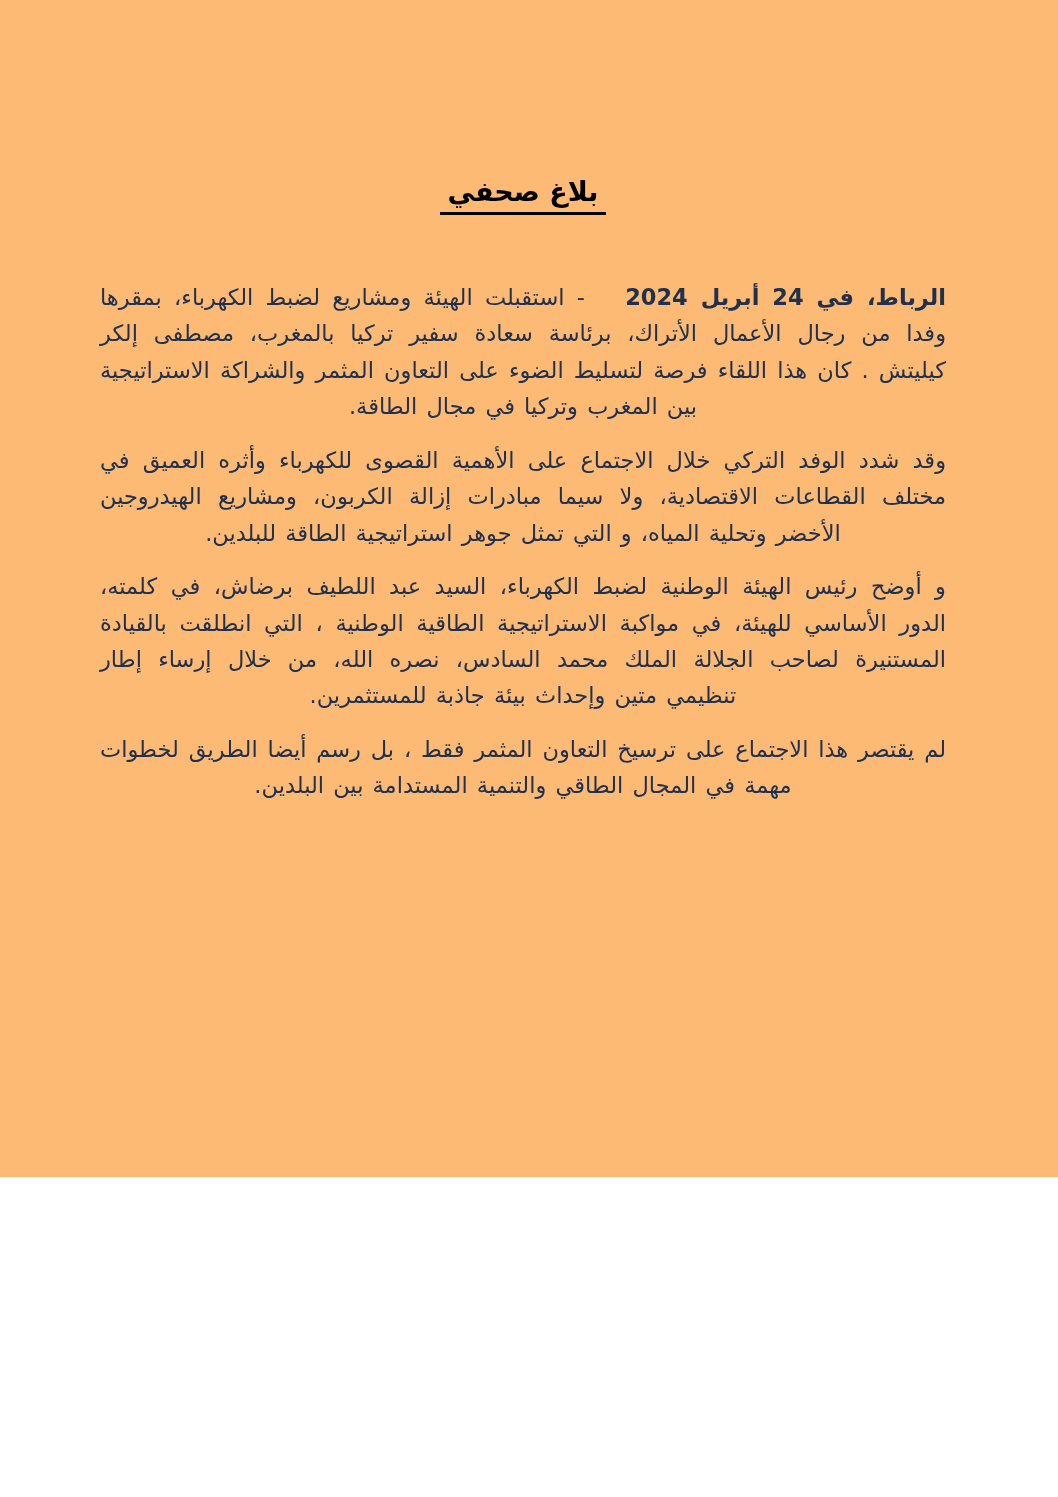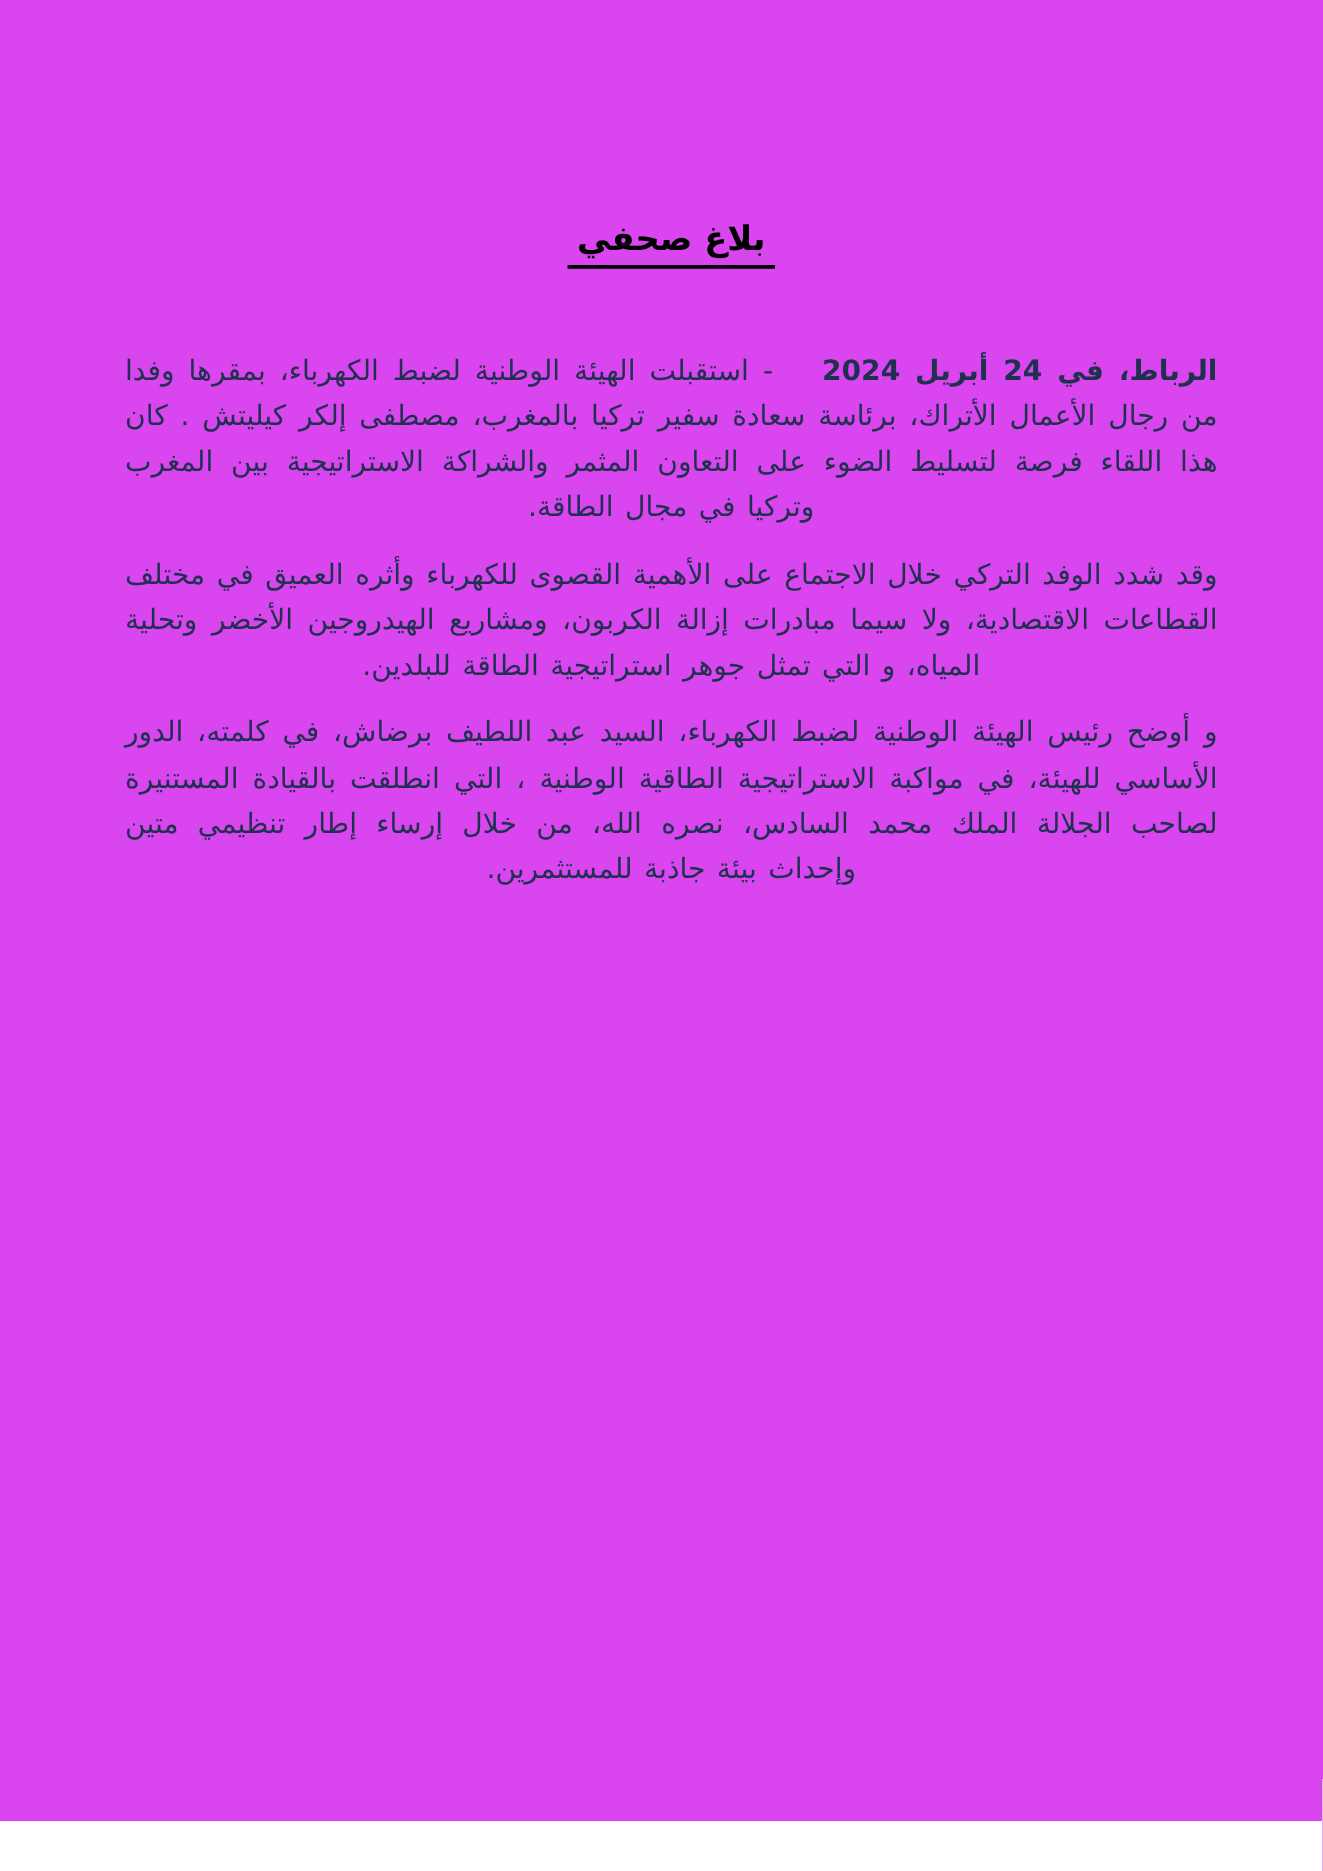--- a/index.html
+++ b/index.html
@@ -3,25 +3,25 @@
   <meta charset="utf-8">
   <style>
     * { margin: 0; padding: 0; box-sizing: border-box; }
     html, body {
       background: #ffffff;
       font-family: "DejaVu Sans", sans-serif;
     }
     .page {
       position: relative;
       width: 1058px;
-      height: 1457px;
+      height: 1177px;
       margin: 0 auto;
-      background: #d946ef;
+      background: #fdba74;
       direction: rtl;
-      padding: 176px 84px 0 100px;
+      padding: 176px 112px 0 100px;
       overflow: hidden;
     }
     .doc-type {
       text-align: center;
       margin-bottom: 64px;
     }
     .doc-type span {
       display: inline-block;
       font-size: 27px;
       font-weight: bold;
@@ -58,23 +58,24 @@
 
 <div class="page">
 
   <div class="doc-type">
     <span>بلاغ صحفي</span>
   </div>
 
 
   <div class="body-text">
 
-    <p><span class="dateline">الرباط، في 24 أبريل 2024</span><span> - </span><span>استقبلت الهيئة الوطنية لضبط الكهرباء، بمقرها وفدا من رجال الأعمال الأتراك، برئاسة سعادة سفير تركيا بالمغرب، مصطفى إلكر كيليتش . كان هذا اللقاء فرصة لتسليط الضوء على التعاون المثمر والشراكة الاستراتيجية بين المغرب وتركيا في مجال الطاقة.</span></p>
+    <p><span class="dateline">الرباط، في 24 أبريل 2024</span><span> - </span><span>استقبلت الهيئة ومشاريع لضبط الكهرباء، بمقرها وفدا من رجال الأعمال الأتراك، برئاسة سعادة سفير تركيا بالمغرب، مصطفى إلكر كيليتش . كان هذا اللقاء فرصة لتسليط الضوء على التعاون المثمر والشراكة الاستراتيجية بين المغرب وتركيا في مجال الطاقة.</span></p>
 
     <p>وقد شدد الوفد التركي خلال الاجتماع على الأهمية القصوى للكهرباء وأثره العميق في مختلف القطاعات الاقتصادية، ولا سيما مبادرات إزالة الكربون، ومشاريع الهيدروجين الأخضر وتحلية المياه، و التي تمثل جوهر استراتيجية الطاقة للبلدين.</p>
 
     <p>و أوضح رئيس الهيئة الوطنية لضبط الكهرباء، السيد عبد اللطيف برضاش، في كلمته، الدور الأساسي للهيئة، في مواكبة الاستراتيجية الطاقية الوطنية ، التي انطلقت بالقيادة المستنيرة لصاحب الجلالة الملك محمد السادس، نصره الله، من خلال إرساء إطار تنظيمي متين وإحداث بيئة جاذبة للمستثمرين.</p>
 
 
+    <p>لم يقتصر هذا الاجتماع على ترسيخ التعاون المثمر فقط ، بل رسم أيضا الطريق لخطوات مهمة في المجال الطاقي والتنمية المستدامة بين البلدين.</p>
 
   </div>
 
 </div>
 
 </body></html>

